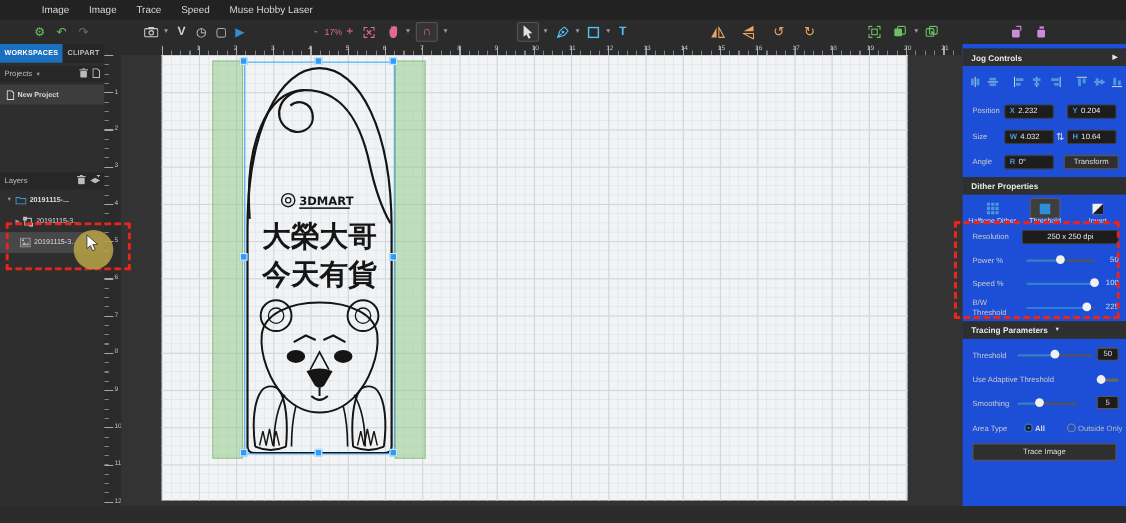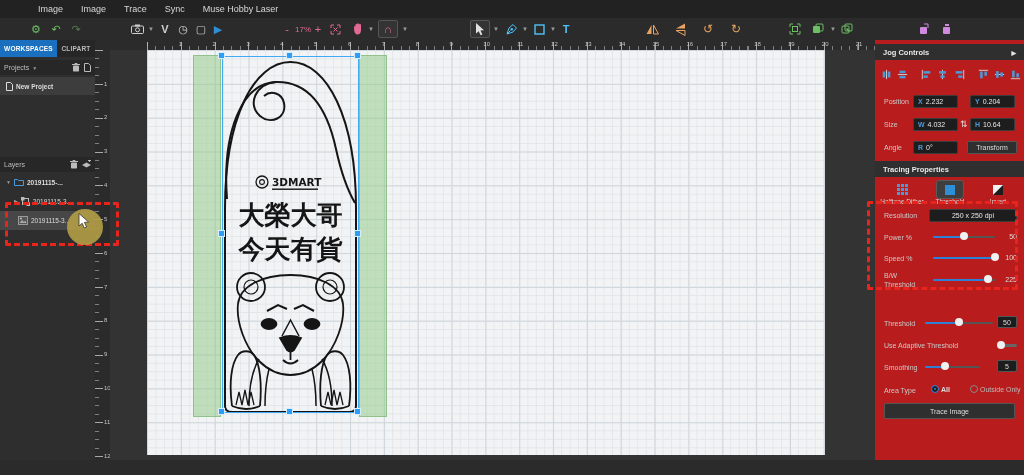--- a/index.html
+++ b/index.html
@@ -54,21 +54,21 @@
       linear-gradient(#cfd6db 1px, transparent 1px), linear-gradient(90deg,#cfd6db 1px, transparent 1px),
       linear-gradient(#e3e7ea 1px, transparent 1px), linear-gradient(90deg,#e3e7ea 1px, transparent 1px);
     background-size:33.85px 33.85px, 33.85px 33.85px, 8.46px 8.46px, 8.46px 8.46px; }
   .greenstrip { position:absolute; top:5px; height:362px; width:28px; background:rgba(142,201,131,.5);
                 border:1px solid rgba(110,170,100,.55); }
   .selrect { position:absolute; left:75px; top:6px; width:137px; height:357px;
              border:1px solid #3fa9f5; }
   .handle { position:absolute; width:7px; height:7px; background:#2e9df7; border:1px solid #d9eefc; }
 
   
-  .rpanel { left:875px; top:40px; width:149px; height:420px; background:#b91c1c; color:#cfcfcf; }
+  .rpanel { left:875px; top:40px; width:149px; height:420px; background:#1d4ed8; color:#cfcfcf; }
   .rhead { position:absolute; left:0; width:149px; height:16px; background:#2f2f2f; color:#e8e8e8;
            font-size:7.5px; font-weight:bold; display:flex; align-items:center; padding:0 8px; }
   .rlab { position:absolute; font-size:7px; color:#c9c9c9; }
   .rfield { position:absolute; height:13px; background:#1d1d1d; border:1px solid #3c3c3c; border-radius:2px;
             font-size:7px; color:#e8e8e8; display:flex; align-items:center; padding:0 4px; gap:3px; }
   .rfield b { color:#4a9ad9; font-weight:bold; }
   .rbtn { position:absolute; background:#2f2f2f; border:1px solid #555; border-radius:2px; color:#ddd;
           font-size:7px; display:flex; align-items:center; justify-content:center; }
   .slider { position:absolute; height:9px; }
   .slider .track { position:absolute; left:0; right:0; top:4px; height:2px; background:#555; border-radius:2px; }
@@ -94,21 +94,21 @@
 </style>
 </head>
 <body>
 
 <div id="app">
 
   <div class="abs menubar">
     <span>Image</span>
     <span>Image</span>
     <span>Trace</span>
-    <span>Sync</span>
+    <span>Speed</span>
     <span>Muse Hobby Laser</span>
   </div>
 
   <div class="abs toolbar">
     <div class="tbtn green" style="left:28px;width:16px">⚙</div>
     <div class="tbtn green" style="left:48px;width:16px">↶</div>
     <div class="tbtn" style="left:68px;width:16px;color:#5a7a56">↷</div>
 
     <div class="tbtn" style="left:128px;width:18px">
       <svg width="13" height="10" viewBox="0 0 13 10">
@@ -461,21 +461,21 @@
     </div>
 
     <div class="rlab" style="left:9px;top:104px">Angle</div>
     <div class="rfield" style="left:38px;top:101px;width:45px">
       <b>R</b>
         <span>0°</span>
     </div>
     <div class="rbtn" style="left:92px;top:101px;width:50px;height:13px">Transform</div>
 
     <div class="rhead" style="top:121px">
-      <span>Tracing Properties</span>
+      <span>Dither Properties</span>
     </div>
 
     <div class="modecell" style="left:4px;top:141px">
       <span class="modeicon">
         <svg width="11" height="11" viewBox="0 0 11 11" fill="#4a9ad9">
             <rect x="0" y="0" width="3" height="3"></rect>
             <rect x="4" y="0" width="3" height="3"></rect>
             <rect x="8" y="0" width="3" height="3"></rect>
             <rect x="0" y="4" width="3" height="3"></rect>
             <rect x="4" y="4" width="3" height="3"></rect>
@@ -524,20 +524,24 @@
     <div class="sval" style="left:124px;top:214px;width:18px">100</div>
 
     <div class="rlab" style="left:9px;top:231px;width:40px;line-height:1.3">B/W Threshold</div>
     <div class="slider" style="left:58px;top:235px;width:62px">
       <div class="track"></div>
         <div class="fill" style="width: 88%;"></div>
         <div class="knob" style="left: calc(88% - 4px);"></div>
     </div>
     <div class="sval" style="left:124px;top:236px;width:18px">225</div>
 
+    <div class="rhead" style="top:252px">
+      <span>Tracing Parameters</span>
+      <span style="margin-left:6px;font-size:5px">▼</span>
+    </div>
 
     <div class="rlab" style="left:9px;top:280px">Threshold</div>
     <div class="slider" style="left:50px;top:278px;width:68px">
       <div class="track"></div>
         <div class="fill" style="width: 50%;"></div>
         <div class="knob" style="left: calc(50% - 4px);"></div>
     </div>
     <div class="rbtn" style="left:122px;top:276px;width:20px;height:12px;background:#1d1d1d">50</div>
 
     <div class="rlab" style="left:9px;top:302px">Use Adaptive Threshold</div>

